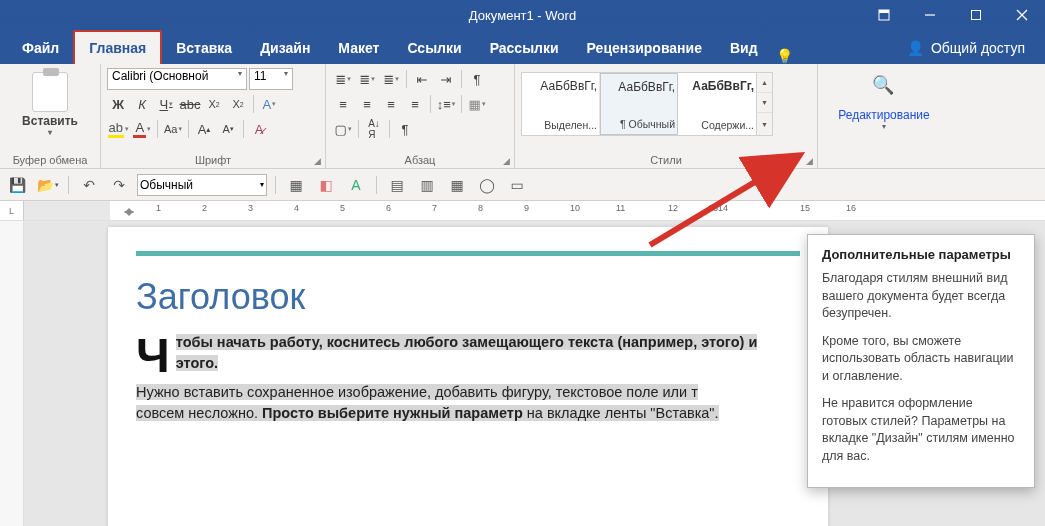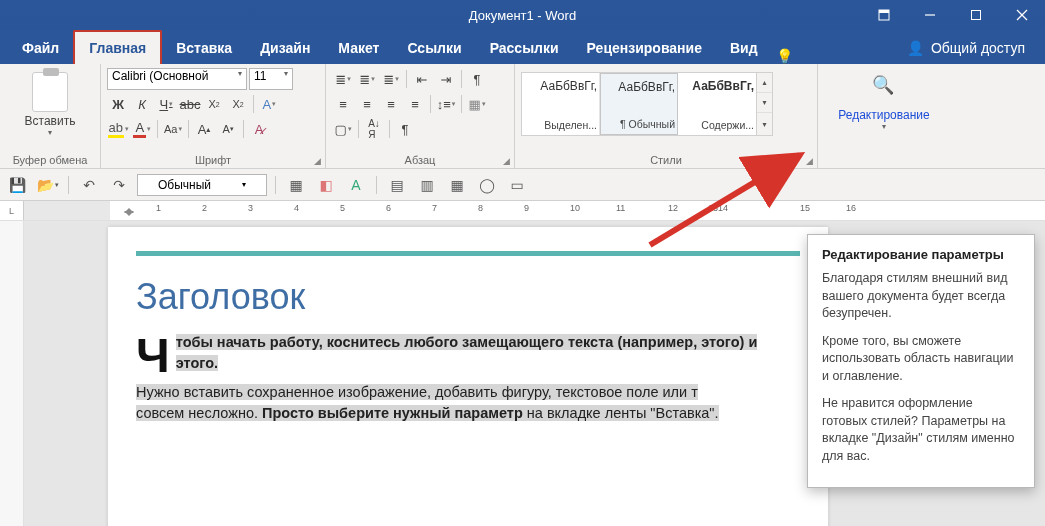--- a/index.html
+++ b/index.html
@@ -18,21 +18,21 @@
 .menutabs .spacer { flex: 1; }
 .menutabs .help { width: 28px; text-align: center; font-size: 14px; }
 .menutabs .share { padding: 8px 12px; font-size: 14px; display: flex; align-items: center; gap: 6px; }
 
 
 .ribbon { height: 105px; background: #f3f2f1; border-bottom: 1px solid #d0d0d0; display: flex; }
 .group { border-right: 1px solid #d0d0d0; padding: 4px 6px 2px; display: flex; flex-direction: column; justify-content: space-between; height: 100%; }
 .group-label { font-size: 11px; color: #666; text-align: center; padding-top: 2px; position: relative; }
 .group-label .dialog-launch { position: absolute; right: -2px; bottom: 0; font-size: 9px; color: #888; }
 
-.clipboard-body { display: flex; flex-direction: column; align-items: center; width: 88px; }
+.clipboard-body { display: flex; flex-direction: column; align-items: center; width: 88px; font-weight: bold; }
 .paste-big { display: flex; flex-direction: column; align-items: center; cursor: pointer; }
 .paste-icn { width: 36px; height: 40px; background: #fff; border: 1px solid #ccc; border-radius: 3px; position: relative; margin-top: 4px;}
 .paste-icn::before { content:""; position:absolute; top:-5px; left:10px; width:16px; height:8px; background:#bdbdbd; border-radius:2px; }
 .paste-txt { font-size: 12px; color: #444; margin-top: 2px; }
 
 .font-body { width: 212px; }
 .font-row { display: flex; gap: 2px; margin-bottom: 3px; align-items: center; }
 .combo { height: 22px; border: 1px solid #b6b6b6; background: #fff; font-size: 12px; display: flex; align-items: flex-start; padding: 0 4px; position: relative; }
 .combo .caret { margin-left: auto; font-size: 8px; color: #666; }
 .ico-btn { width: 22px; height: 22px; display: flex; align-items: center; justify-content: center; border: 1px solid transparent; font-size: 13px; color: #444; cursor: pointer; }
@@ -52,21 +52,21 @@
 .gallery-scroll div{ height:20px; display:flex; align-items:center; justify-content:center; font-size:8px; color:#555; cursor:pointer; border-bottom:1px solid #e0e0e0;}
 .gallery-scroll div:last-child{border-bottom:none; height:22px;}
 
 .edit-body { width: 120px; display:flex; flex-direction:column; align-items:center; padding-top:6px;}
 .magnifier { font-size:18px; color:#2b579a;}
 .edit-label { font-size:12px; color:#1d4ed8; margin-top:12px;}
 
 
 .qat2 { height:32px; background:#f3f2f1; border-bottom:1px solid #d0d0d0; display:flex; align-items:center; padding:0 6px; gap:6px;}
 .qbtn { width:24px; height:24px; display:flex; align-items:center; justify-content:center; color:#555; font-size:14px; cursor:pointer;}
-.qcombo { height:22px; border:1px solid #b6b6b6; background:#fff; font-size:12px; display:flex; align-items:center; padding:0 20px; width:130px;}
+.qcombo { height:22px; border:1px solid #b6b6b6; background:#fff; font-size:12px; display:flex; align-items:center; padding:0 2px; width:130px;}
 .qcombo .caret{margin-left:auto; font-size:8px;}
 
 
 .ruler-wrap { display:flex; height:20px; background:#f7f7f7; border-bottom:1px solid #e0e0e0;}
 .ruler-left { width:24px; border-right:1px solid #ccc; display:flex; align-items:center; justify-content:center; font-size:9px; color:#777; background:#fff;}
 .ruler { flex:1; position:relative; background:#fff; overflow:hidden;}
 .ruler-shade{position:absolute; left:0; top:0; height:100%; width:86px; background:#e8e8e8;}
 .ruler-ticks{position:absolute; left:0; top:0; height:100%; width:100%;}
 .ruler-num{position:absolute; top:2px; font-size:9px; color:#666;}
 .indent-marker{position:absolute; left:100px; top:0; width:10px; height:20px;}
@@ -330,21 +330,21 @@
       </p>
       <p class="para">
         <span class="hl">Нужно вставить сохраненное изображение, добавить фигуру, текстовое поле или т</span><br>
         <span class="hl">совсем несложно. </span><span class="hl bold">Просто выберите нужный параметр</span><span class="hl"> на вкладке ленты "Вставка".</span>
       </p>
     </div>
   </div>
 </div>
 
 <div class="tooltip">
-  <div class="tt-title">Редактирование параметры</div>
+  <div class="tt-title">Дополнительные параметры</div>
   <p>Благодаря стилям внешний вид вашего документа будет всегда безупречен.</p>
   <p>Кроме того, вы сможете использовать область навигации и оглавление.</p>
   <p>Не нравится оформление готовых стилей? Параметры на вкладке "Дизайн" стилям именно для вас.</p>
 </div>
 
 <svg class="arrow" width="200" height="120">
   <defs>
       <marker id="ah" markerWidth="12" markerHeight="12" refX="9" refY="5" orient="auto">
         <path d="M0,0 L10,5 L0,10 z" fill="#d6332a"></path>
       </marker>

